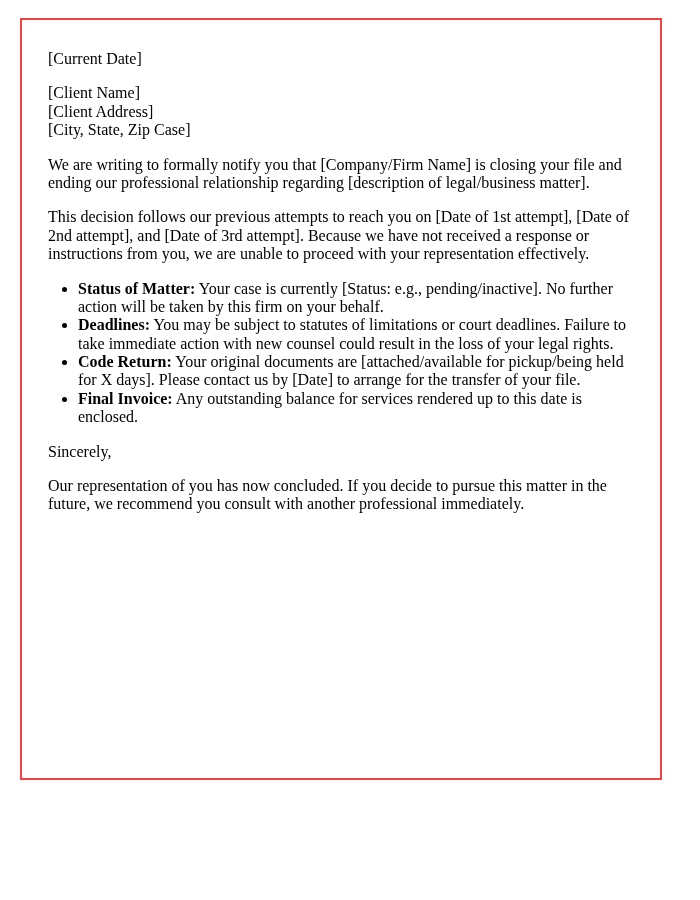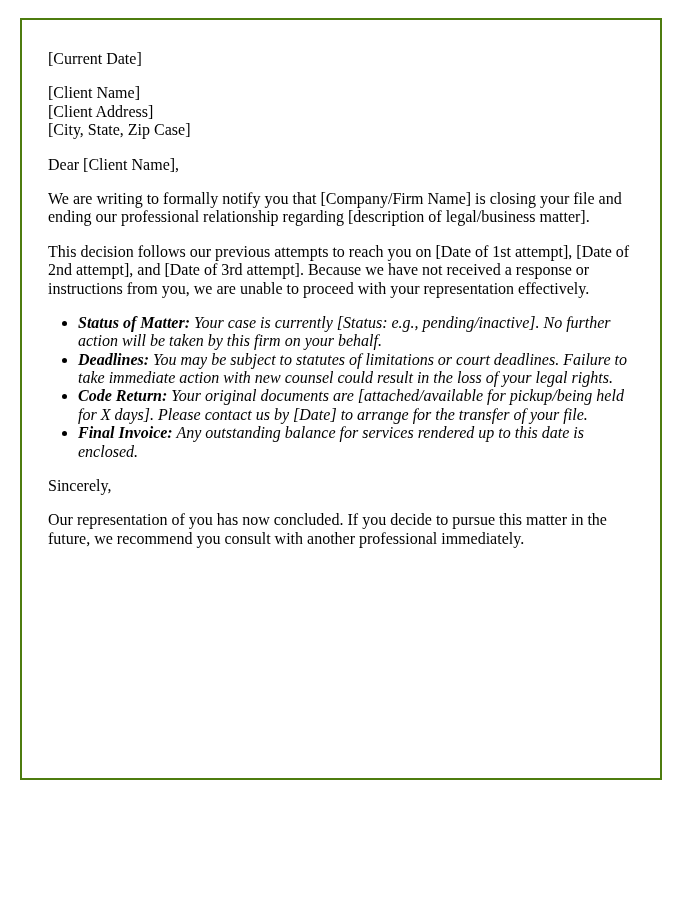--- a/index.html
+++ b/index.html
@@ -13,53 +13,51 @@
       position: relative;
       font-family: "Liberation Serif", serif;
     }
     .letter-frame {
       position: absolute;
       left: 20px;
       top: 18px;
       width: 642px;
       height: 762px;
       box-sizing: border-box;
-      border: 2px solid #4d7c0f;
+      border: 2px solid #ef4444;
       padding: 14px 26px;
       background: #ffffff;
       color: #000000;
       font-size: 16px;
       line-height: 1.15;
     }
     .letter-frame p {
       margin: 16px 0;
     }
     .letter-frame ul {
       margin: 16px 0;
       padding-left: 30px;
-      font-style: italic;
     }
     .letter-frame li {
       margin: 0;
     }
     .letter-frame strong {
       font-weight: bold;
     }
   </style>
 </head>
 <body>
 
 <div class="letter-frame">
 
   <p>[Current Date]</p>
 
   <p><span>[Client Name]</span><br><span>[Client Address]</span><br><span>[City, State, Zip Case]</span></p>
 
 
-  <p>Dear [Client Name],</p>
 
   <p>We are writing to formally notify you that [Company/Firm Name] is closing your file and ending our professional relationship regarding [description of legal/business matter].</p>
 
   <p>This decision follows our previous attempts to reach you on [Date of 1st attempt], [Date of 2nd attempt], and [Date of 3rd attempt]. Because we have not received a response or instructions from you, we are unable to proceed with your representation effectively.</p>
 
 
   <ul>
     <li><strong>Status of Matter:</strong> <span>Your case is currently [Status: e.g., pending/inactive]. No further action will be taken by this firm on your behalf.</span></li>
     <li><strong>Deadlines:</strong> <span>You may be subject to statutes of limitations or court deadlines. Failure to take immediate action with new counsel could result in the loss of your legal rights.</span></li>
     <li><strong>Code Return:</strong> <span>Your original documents are [attached/available for pickup/being held for X days]. Please contact us by [Date] to arrange for the transfer of your file.</span></li>

